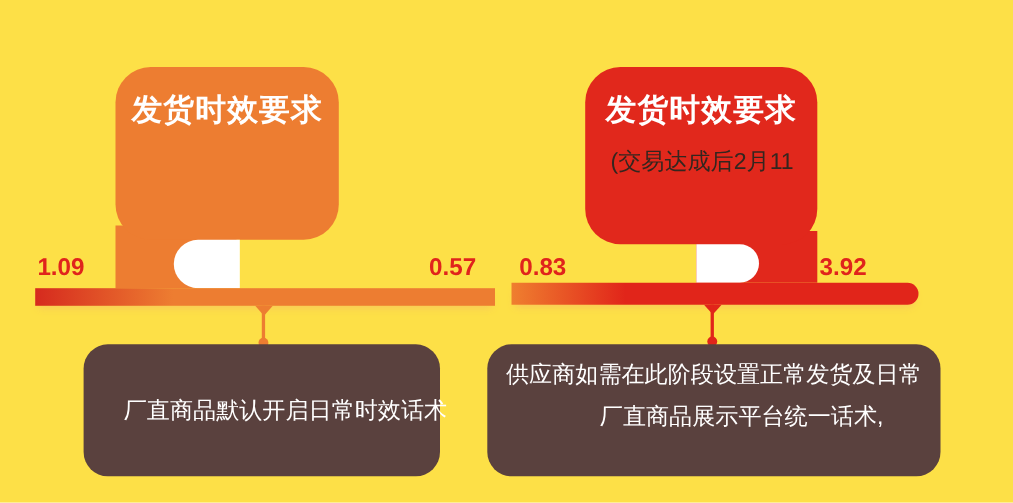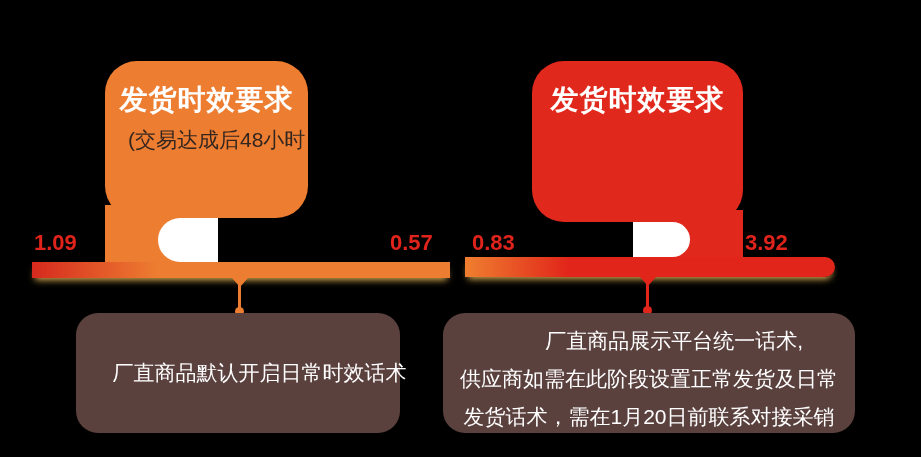--- a/index.html
+++ b/index.html
@@ -1,17 +1,17 @@
 <!DOCTYPE html>
 <html><head>
 <meta charset="utf-8">
 <style>
   html,body{margin:0;padding:0;background:#fff;}
   body{font-family:"Liberation Sans","DejaVu Sans",sans-serif;}
-  #canvas{position:relative;width:921px;height:457px;background:#000000;overflow:hidden;}
+  #canvas{position:relative;width:921px;height:457px;background:#fde047;overflow:hidden;}
 
   
   .bubble{position:absolute;border-radius:32px;}
   .bubble-left{left:105px;top:61px;width:203px;height:157px;background:#ED7D31;}
   .bubble-right{left:532px;top:61px;width:211px;height:161px;background:#E1281C;}
   .bubble-title{position:absolute;left:0;right:0;top:20px;text-align:center;
     color:#ffffff;font-size:28px;font-weight:bold;letter-spacing:1px;white-space:nowrap;}
   .bubble-body{position:absolute;left:23px;right:4px;color:#33261F;
     font-size:21px;line-height:38px;white-space:nowrap;}
   .bubble-left  .bubble-body{top:60px;}
@@ -66,21 +66,20 @@
 </head>
 <body>
 
 <div id="canvas">
 
   <div class="tail tail-left-block"></div>
 
   <div class="bubble bubble-left">
     <div class="bubble-title">发货时效要求</div>
     <div class="bubble-body">
-      <div>(交易达成后48小时</div>
     </div>
   </div>
 
   <div class="tail tail-left-notch"></div>
 
   <div class="bar bar-left"></div>
 
   <div class="date date-109">1.09</div>
   <div class="date date-126">0.57</div>
 
@@ -90,33 +89,33 @@
 
   <div class="note note-left">
     <div class="note-line">厂直商品默认开启日常时效话术</div>
   </div>
 
   <div class="tail tail-right-block"></div>
 
   <div class="bubble bubble-right">
     <div class="bubble-title">发货时效要求</div>
     <div class="bubble-body">
+      <div>(交易达成后2月11</div>
     </div>
   </div>
 
   <div class="tail tail-right-notch"></div>
 
   <div class="bar bar-right"></div>
 
   <div class="date date-127">0.83</div>
   <div class="date date-207">3.92</div>
 
   <div class="conn-tri conn-tri-right"></div>
   <div class="conn-line conn-line-right"></div>
   <div class="conn-dot conn-dot-right"></div>
 
   <div class="note note-right">
+    <div class="note-line">供应商如需在此阶段设置正常发货及日常</div>
     <div class="note-line indent">厂直商品展示平台统一话术,</div>
-    <div class="note-line">供应商如需在此阶段设置正常发货及日常</div>
-    <div class="note-line">发货话术，需在1月20日前联系对接采销</div>
   </div>
 
 </div>
 
 </body></html>

